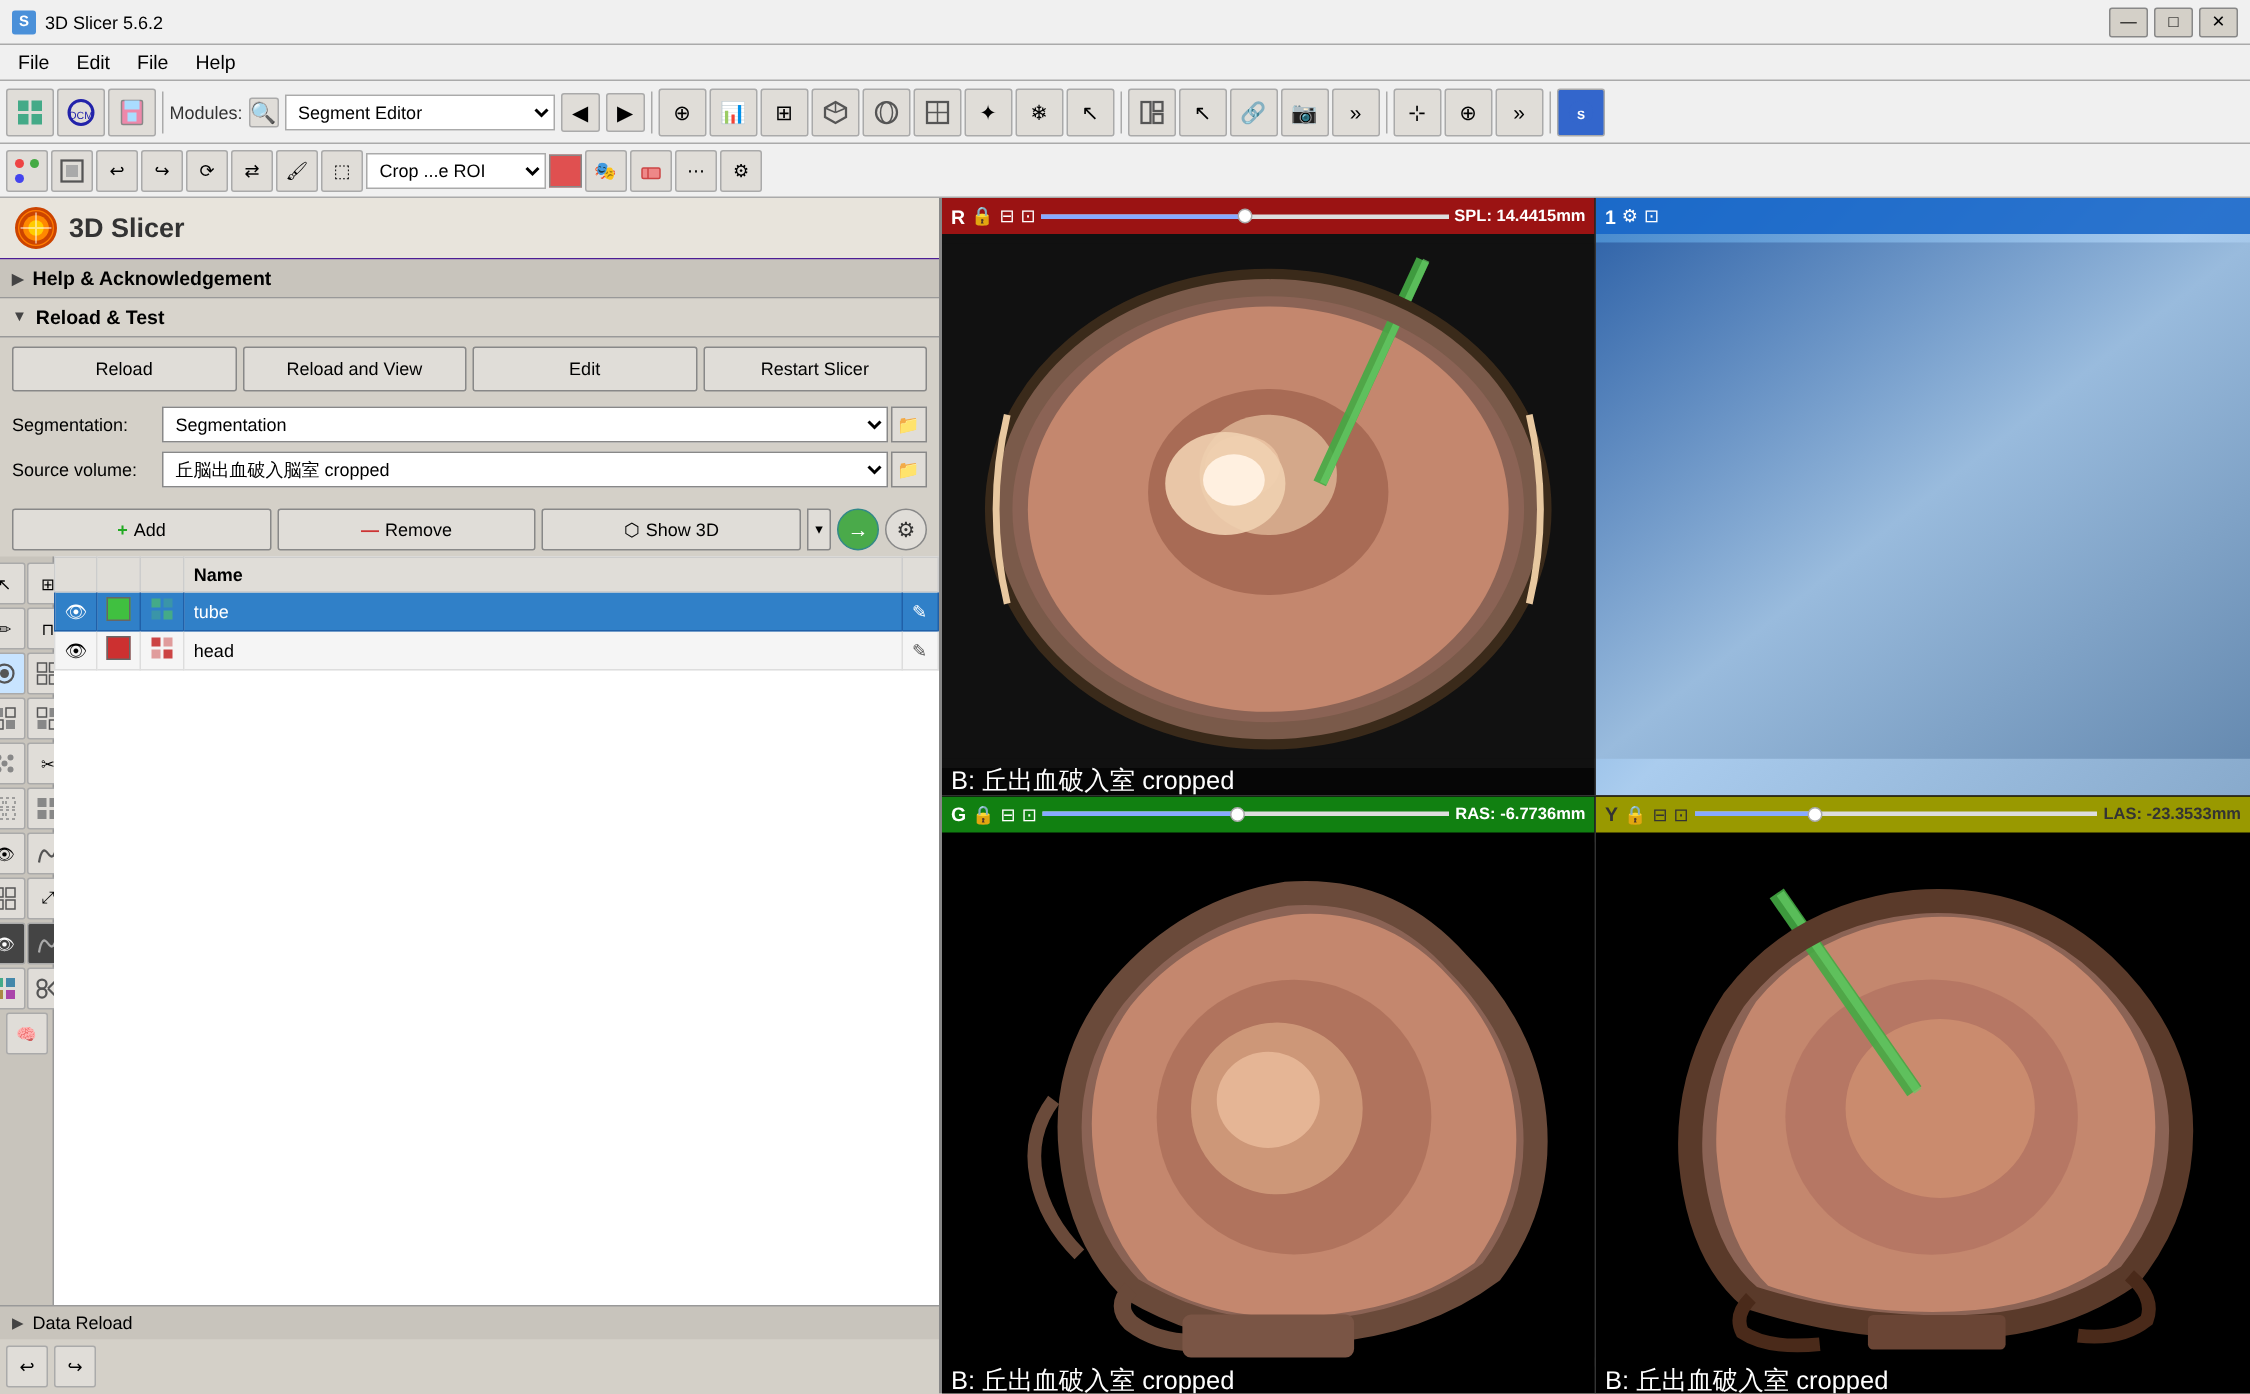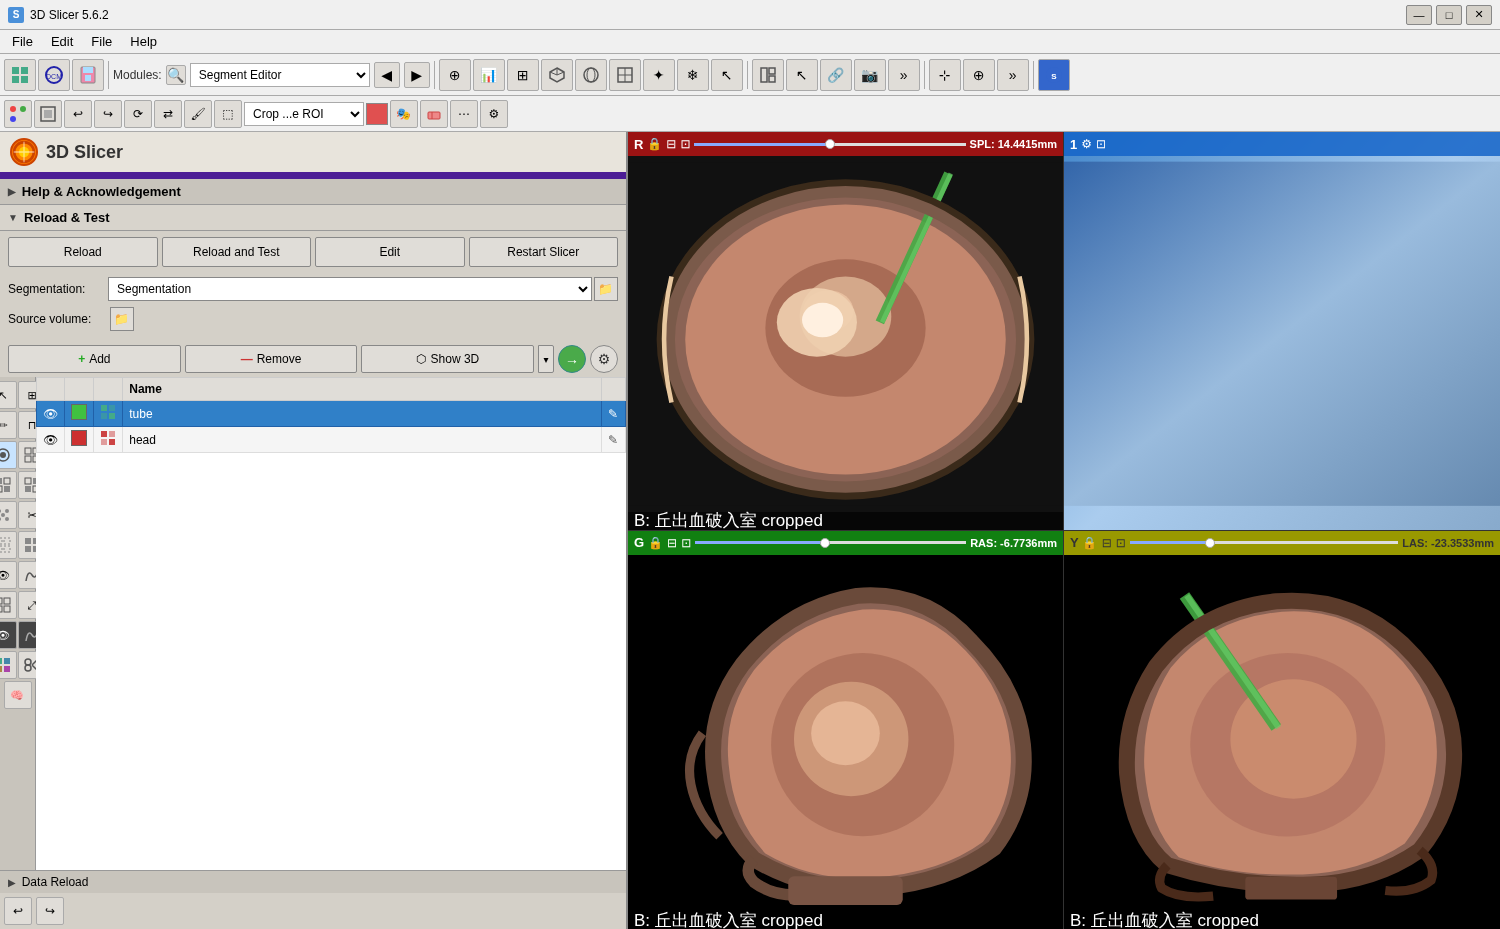--- a/index.html
+++ b/index.html
@@ -31,21 +31,21 @@
     .crop-select { height: 24px; border: 1px solid #aaa; background: white; font-size: 12px; padding: 0 4px; width: 120px; }
     .color-swatch { width: 22px; height: 22px; background: #e05050; border: 1px solid #888; flex-shrink: 0; }
     
     
     .main { display: flex; height: calc(929px - 30px - 24px - 42px - 36px); }
     
     
     .left-panel { width: 628px; min-width: 628px; background: #d4d0c8; border-right: 2px solid #888; overflow-y: auto; display: flex; flex-direction: column; }
     
     
-    .slicer-header { display: flex; align-items: center; gap: 8px; padding: 6px 10px; background: #e8e4dc; border-bottom: 7px solid #4c1d95; }
+    .slicer-header { display: flex; align-items: center; gap: 8px; padding: 6px 10px; background: #e8e4dc; border-bottom: 1px solid #4c1d95; }
     .slicer-logo { width: 28px; height: 28px; background: radial-gradient(circle, #ffaa00, #ff6600); border-radius: 50%; border: 2px solid #cc4400; display: flex; align-items: center; justify-content: center; font-size: 10px; color: white; font-weight: bold; }
     .slicer-title { font-size: 18px; font-weight: bold; color: #333; }
     
     
     .section-header { display: flex; align-items: center; gap: 6px; padding: 5px 8px; background: #c8c4bc; border-bottom: 1px solid #999; cursor: pointer; font-size: 13px; font-weight: bold; }
     .section-arrow { font-size: 10px; color: #444; }
     
     
     .reload-test-section { background: #d8d4cc; }
     .reload-buttons { display: flex; gap: 4px; padding: 6px 8px; flex-wrap: wrap; }
@@ -274,35 +274,38 @@
       <span class="section-arrow">▶</span>
       <span>Help &amp; Acknowledgement</span>
     </div>
 
     <div class="section-header reload-test-section">
       <span class="section-arrow">▼</span>
       <span>Reload &amp; Test</span>
     </div>
     <div class="reload-buttons">
       <button class="reload-btn">Reload</button>
-      <button class="reload-btn">Reload and Test</button>
+      <button class="reload-btn">Reload and View</button>
       <button class="reload-btn">Edit</button>
       <button class="reload-btn">Restart Slicer</button>
     </div>
 
     <div class="seg-fields">
       <div class="field-row">
         <span class="field-label">Segmentation:</span>
         <select class="field-select">
           <option>Segmentation</option>
         </select>
         <div class="field-icon-btn">📁</div>
       </div>
       <div class="field-row">
         <span class="field-label">Source volume:</span>
+        <select class="field-select">
+          <option>丘脳出血破入脳室 cropped</option>
+        </select>
         <div class="field-icon-btn">📁</div>
       </div>
     </div>
 
     <div class="seg-actions">
       <button class="add-btn">
         <span style="color:#22aa22;font-weight:bold;">+</span>
         <span>Add</span>
       </button>
       <button class="remove-btn">

